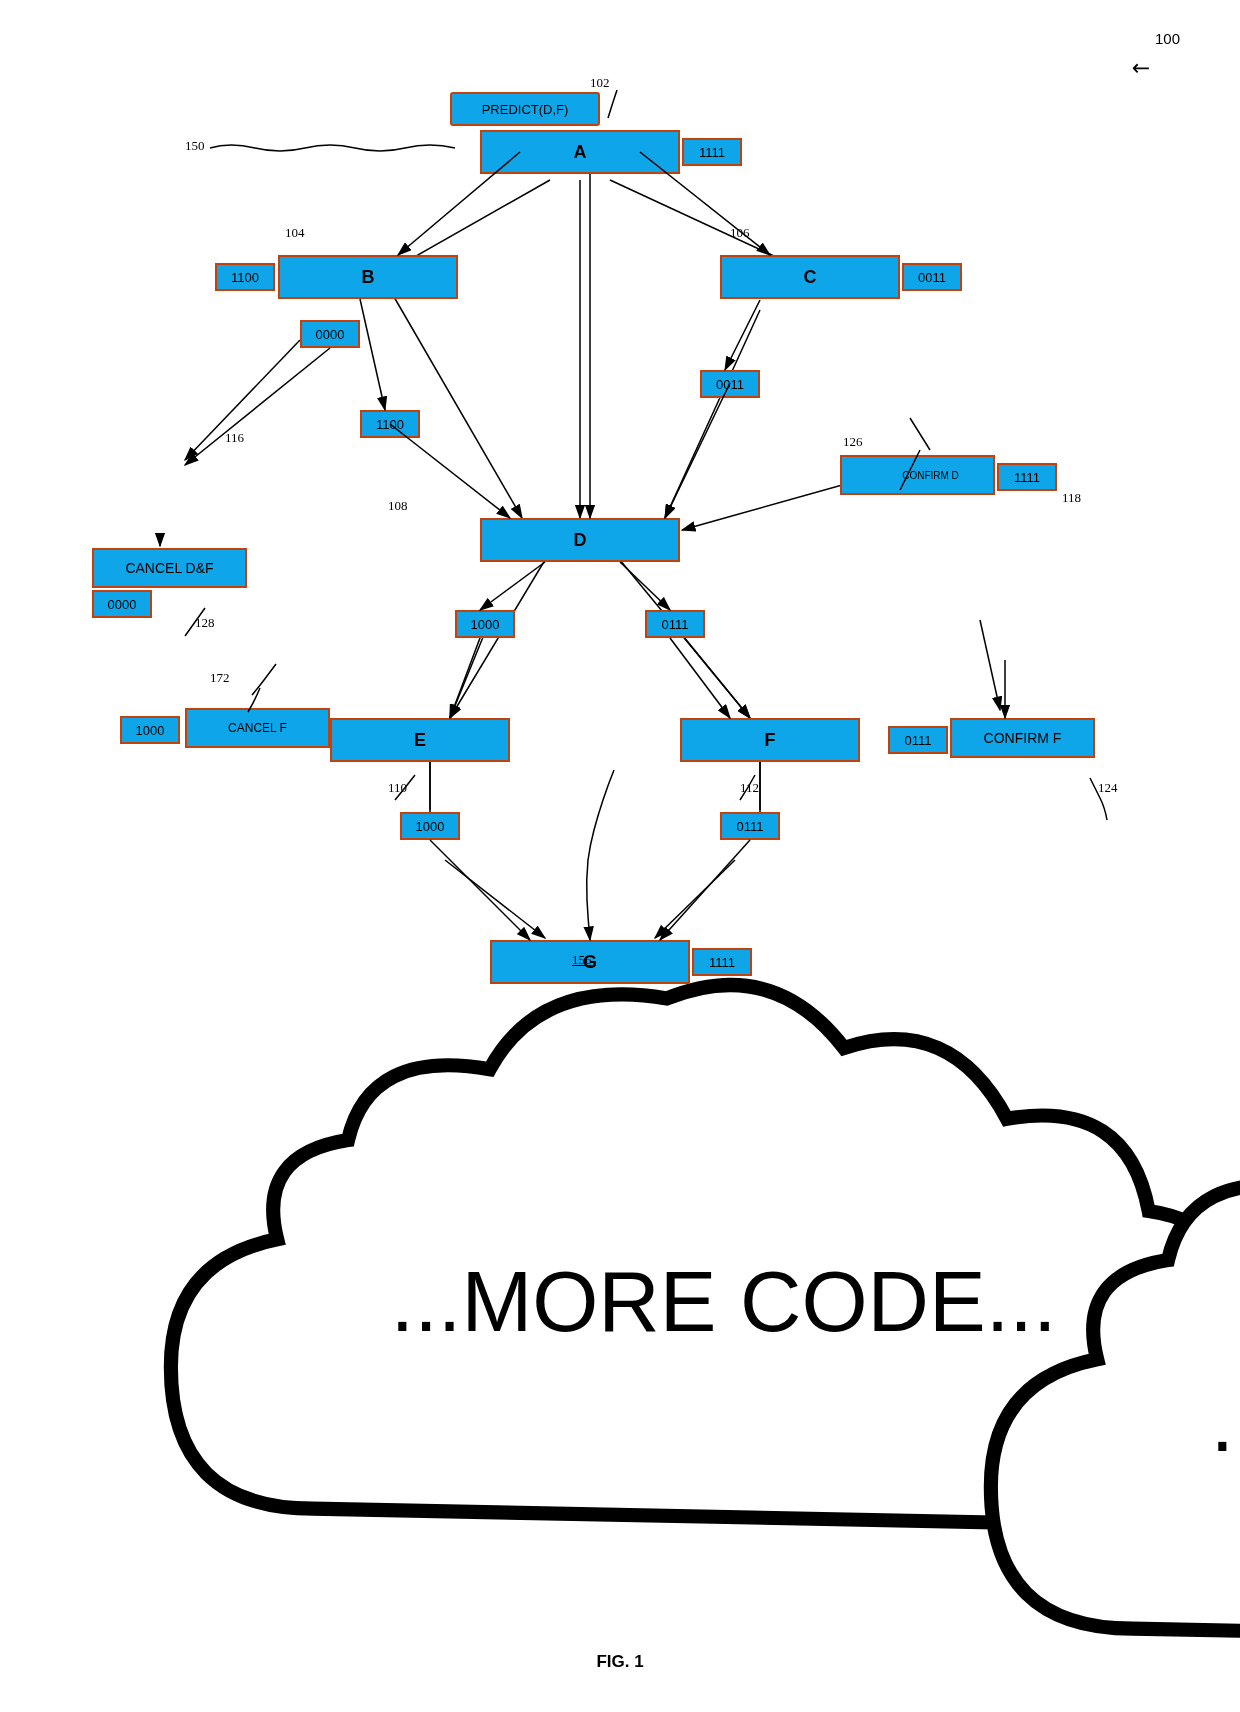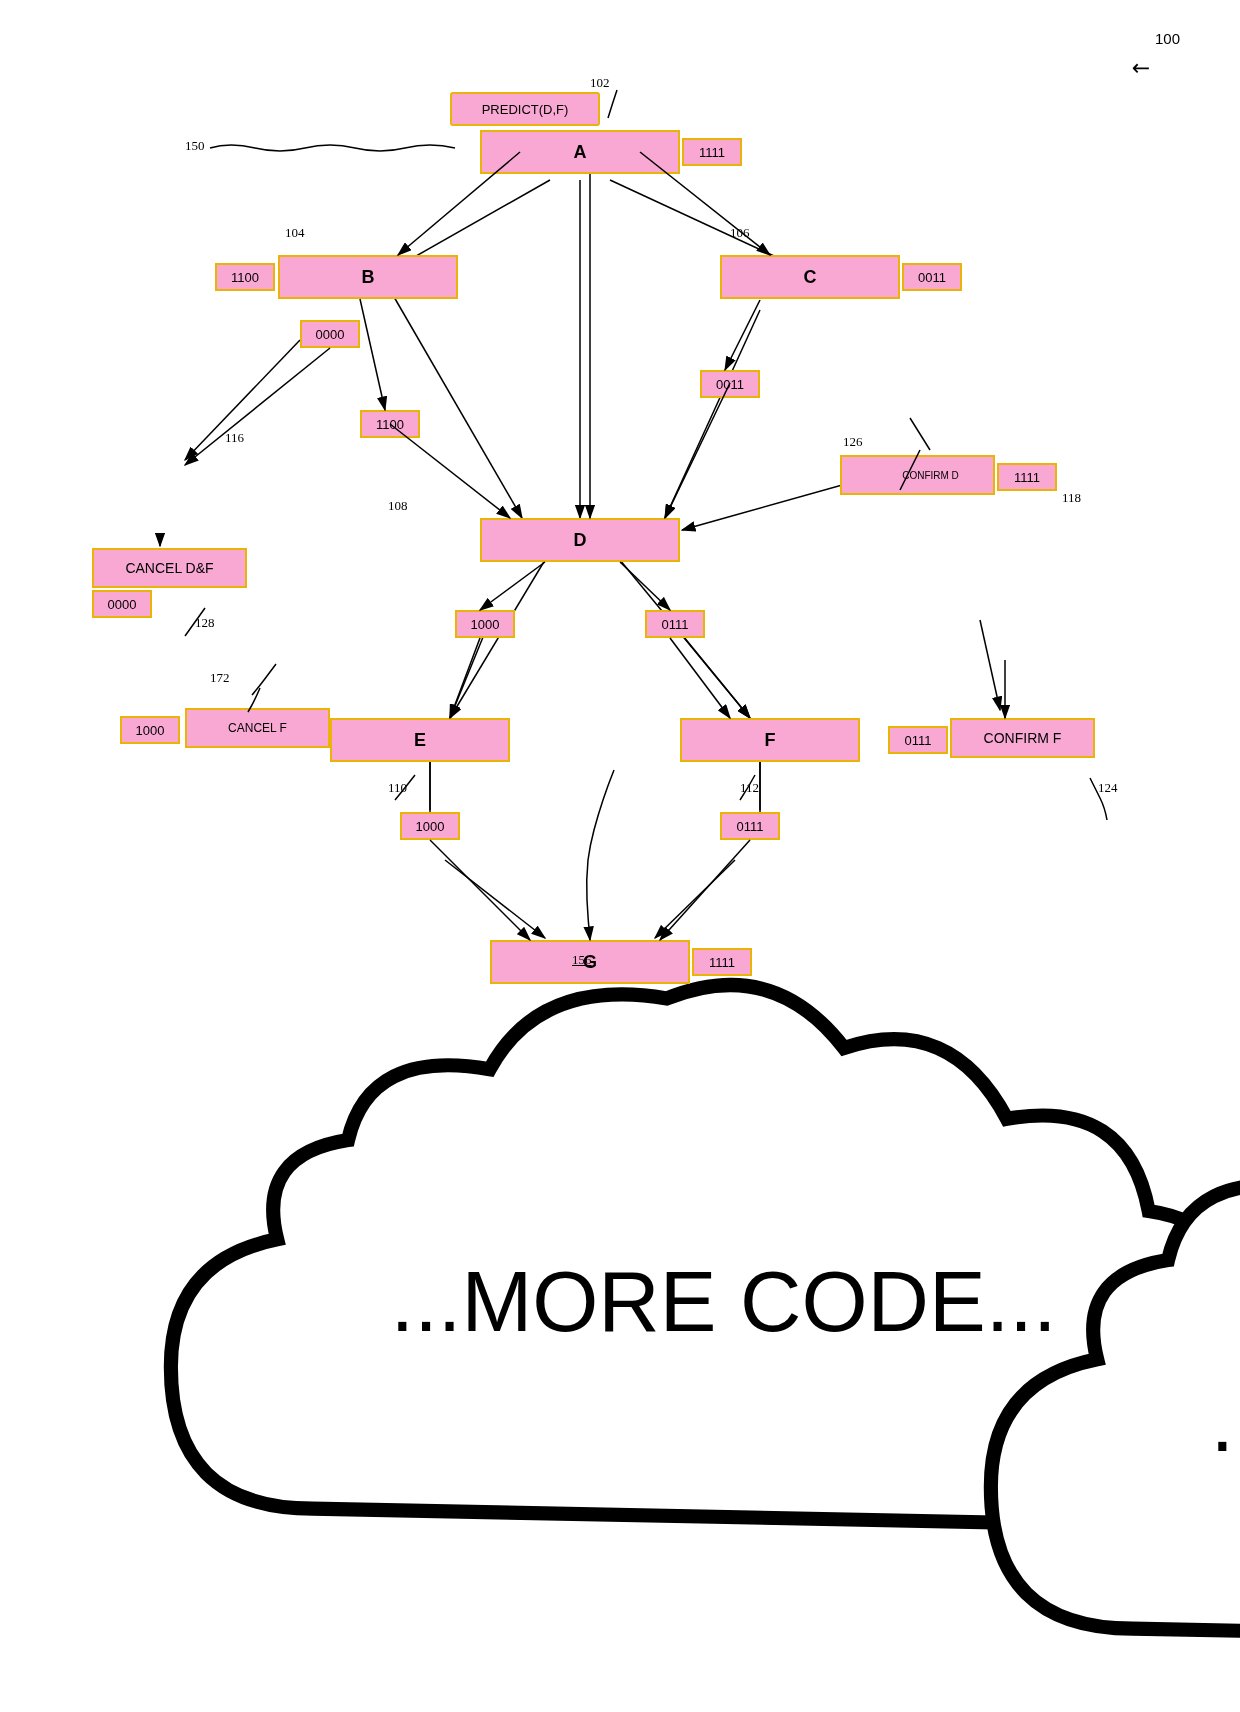--- a/index.html
+++ b/index.html
@@ -18,22 +18,22 @@
       height: 1712px;
     }
     svg {
       position: absolute;
       top: 0; left: 0;
       width: 1240px;
       height: 1712px;
     }
     .node-box {
       position: absolute;
-      border: 2px solid #eab308;
-      background: #f9a8d4;
+      border: 2px solid #c2410c;
+      background: #0ea5e9;
       display: flex;
       align-items: center;
       justify-content: center;
       font-size: 15px;
       font-family: Arial, sans-serif;
     }
     .ref-label {
       position: absolute;
       font-size: 13px;
       color: #000;
@@ -244,20 +244,23 @@
   </div>
 
   <div class="ref-label" style="left: 572px; top: 952px; text-decoration: underline; font-size:13px;">
     156
   </div>
 
   <div class="node-box" style="left: 692px; top: 948px; width: 60px; height: 28px; font-size:13px;">
     1111
   </div>
 
+  <div class="fig-label" style="bottom: 40px; left: 0; right: 0; font-size: 17px;">
+    <span>FIG. 1</span>
+  </div>
 
   <svg style="position:absolute;top:0;left:0;width:1240px;height:1712px;pointer-events:none;">
     <defs>
       <marker id="arr2" markerWidth="10" markerHeight="7" refX="9" refY="3.5" orient="auto">
         <polygon points="0 0, 10 3.5, 0 7" fill="#000"></polygon>
       </marker>
     </defs>
 
     <path d="M 617 90 Q 612 105 608 118" fill="none" stroke="#000" stroke-width="1.5"></path>
 

